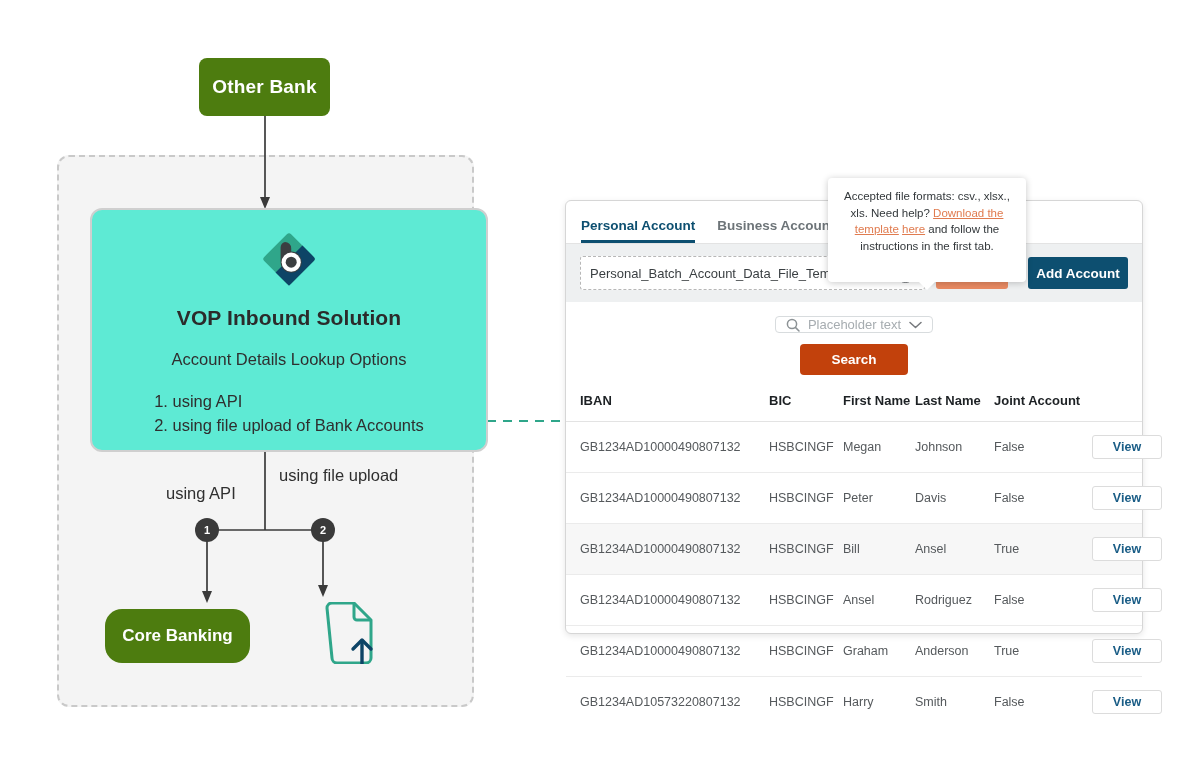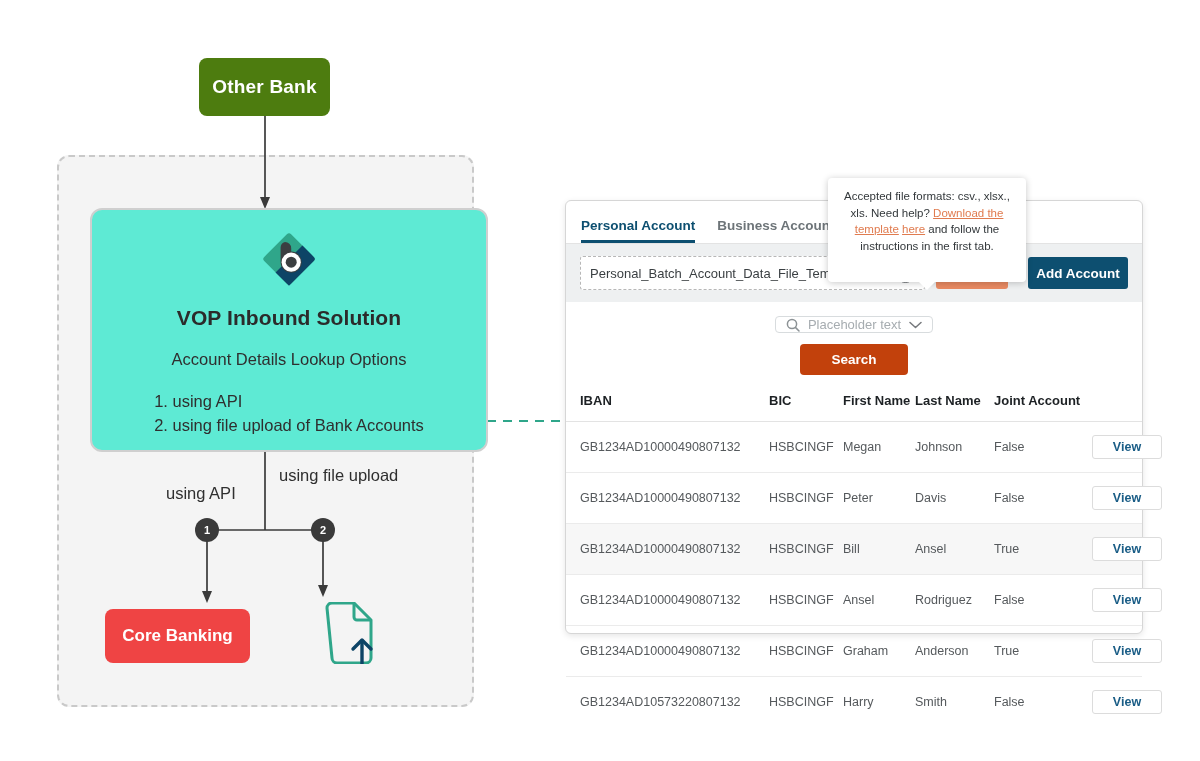--- a/index.html
+++ b/index.html
@@ -96,22 +96,22 @@
     font-weight: 700;
     display: flex; align-items: center; justify-content: center;
   }
   #num-1 { left: 195px; top: 518px; }
   #num-2 { left: 311px; top: 518px; }
 
   .node-corebanking {
     position: absolute;
     left: 105px; top: 609px;
     width: 145px; height: 54px;
-    background: #ef4444;
-    border-radius: 8px;
+    background: #4d7c0f;
+    border-radius: 17px;
     display: flex; align-items: center; justify-content: center;
     color: #ffffff;
     font-size: 17px;
     font-weight: 600;
   }
 
   .fileupload-icon {
     position: absolute;
     left: 322px; top: 602px;
   }

